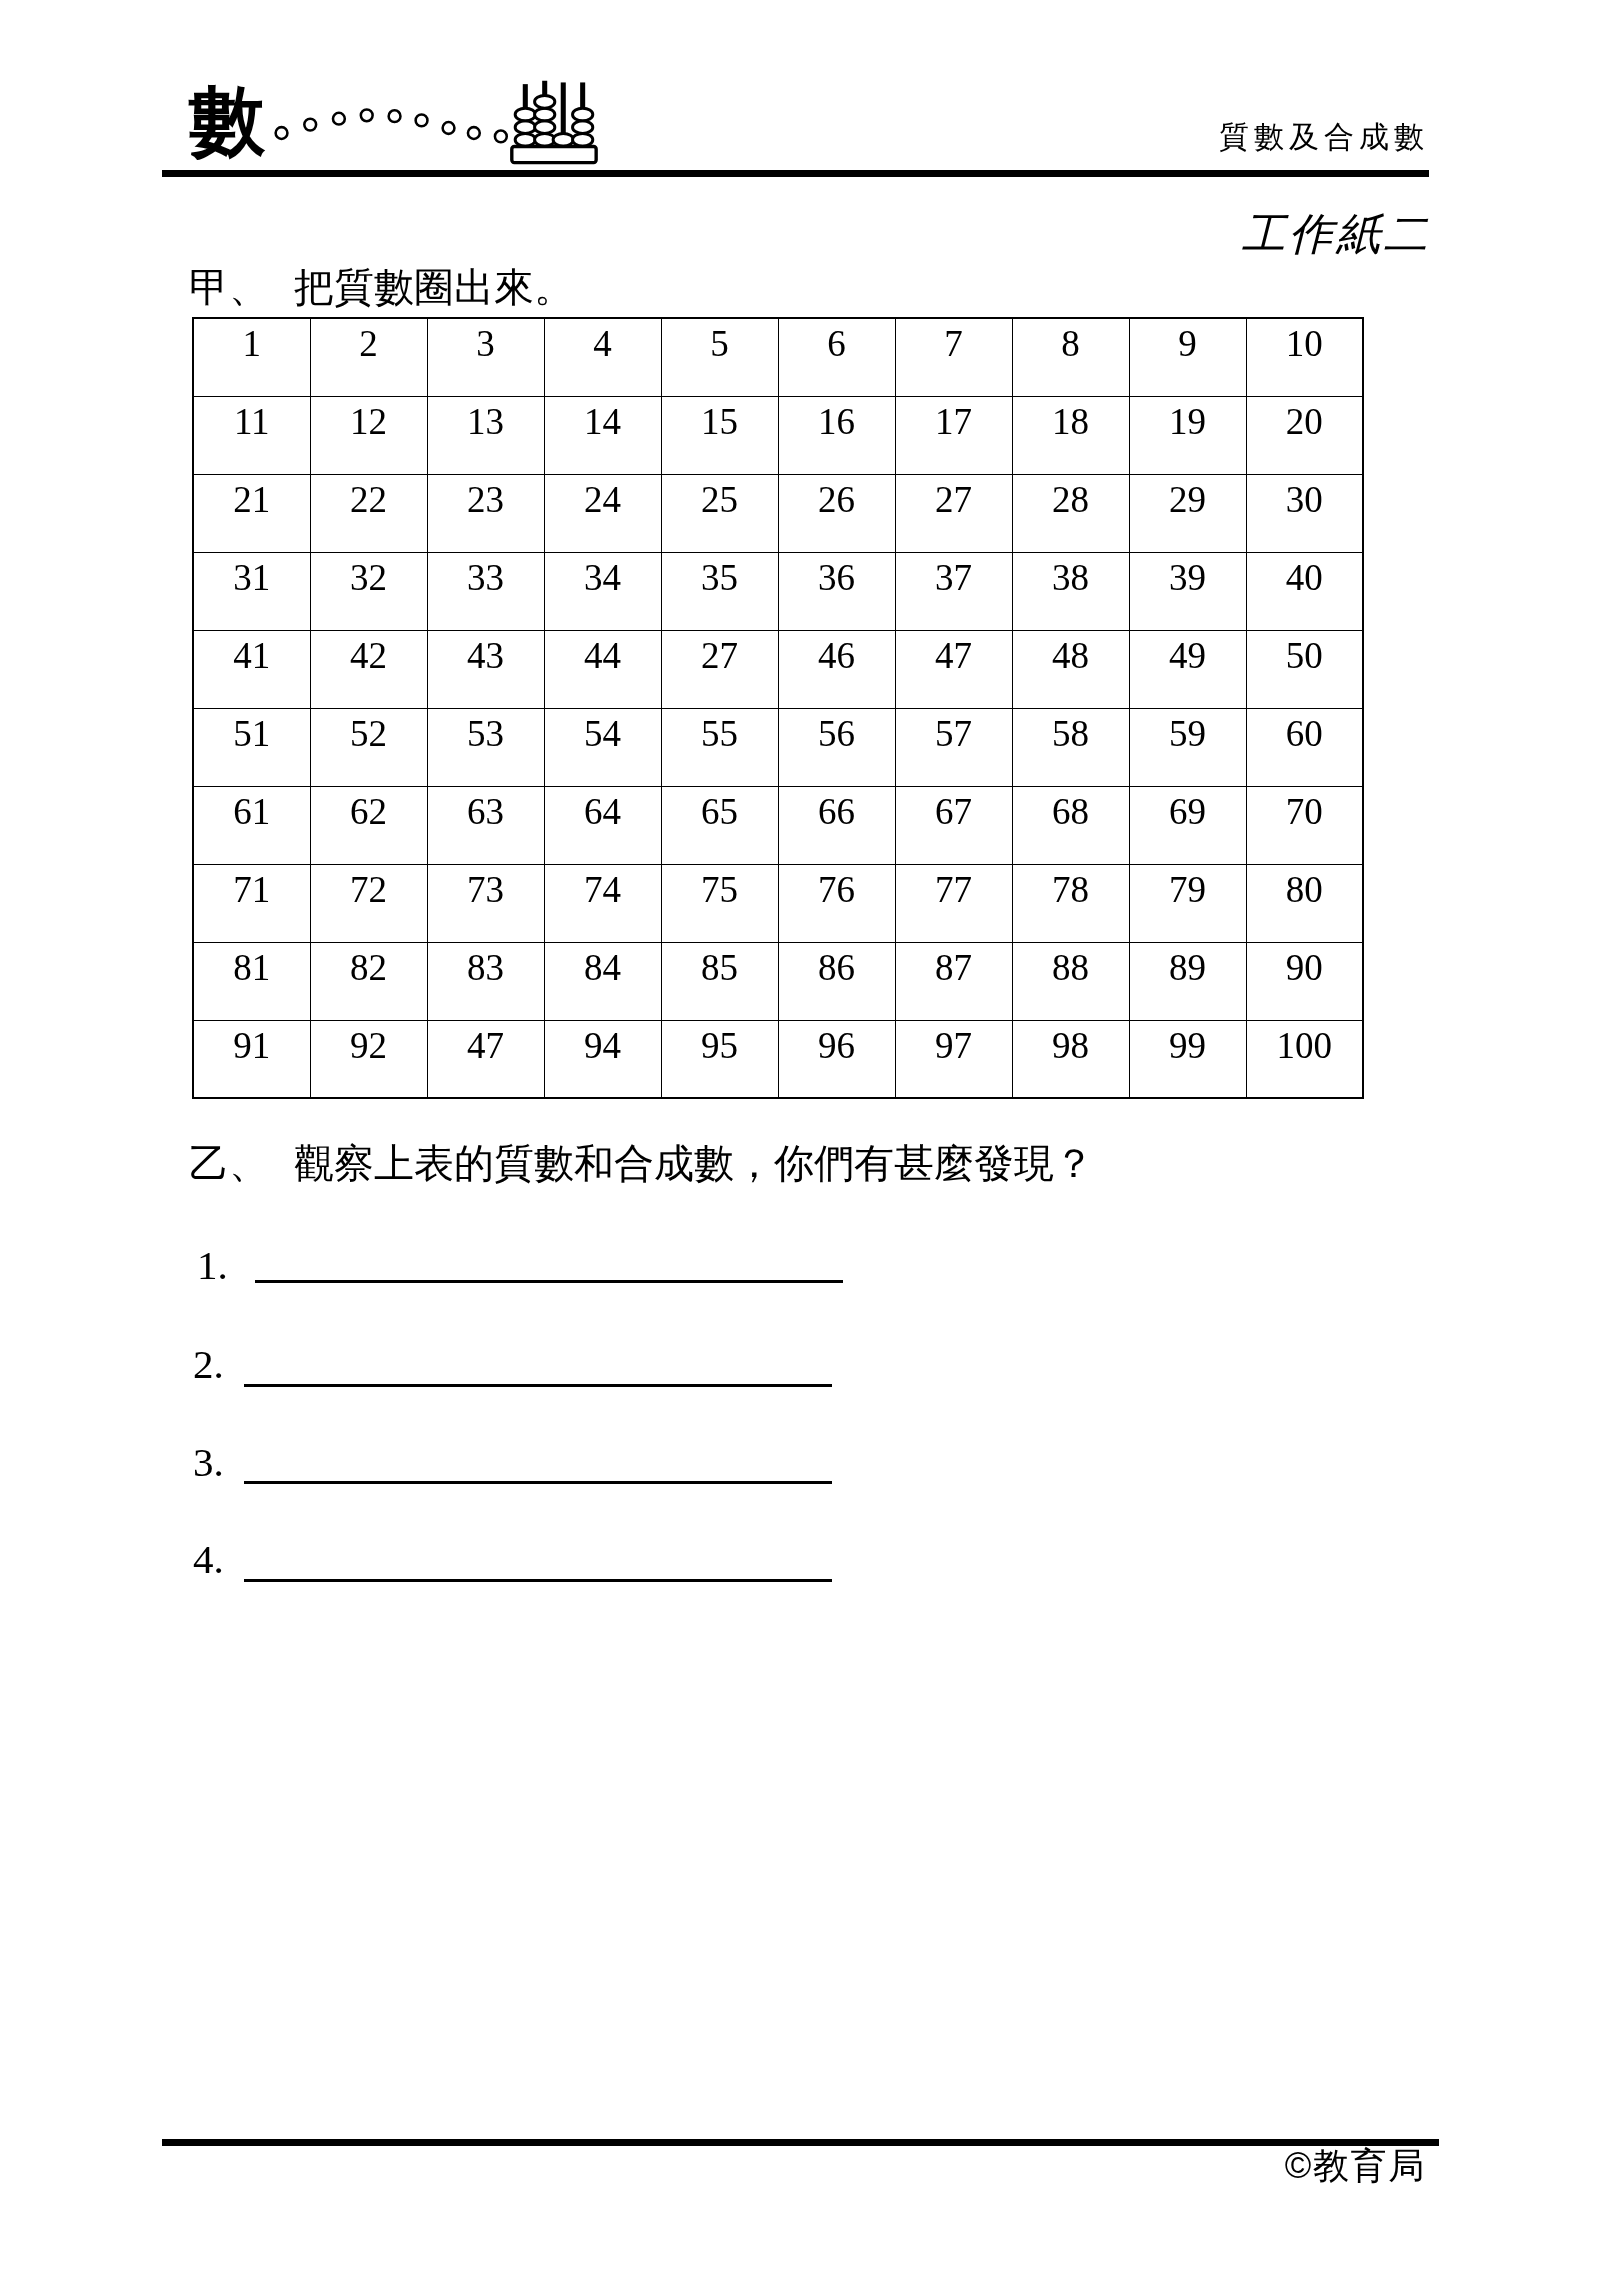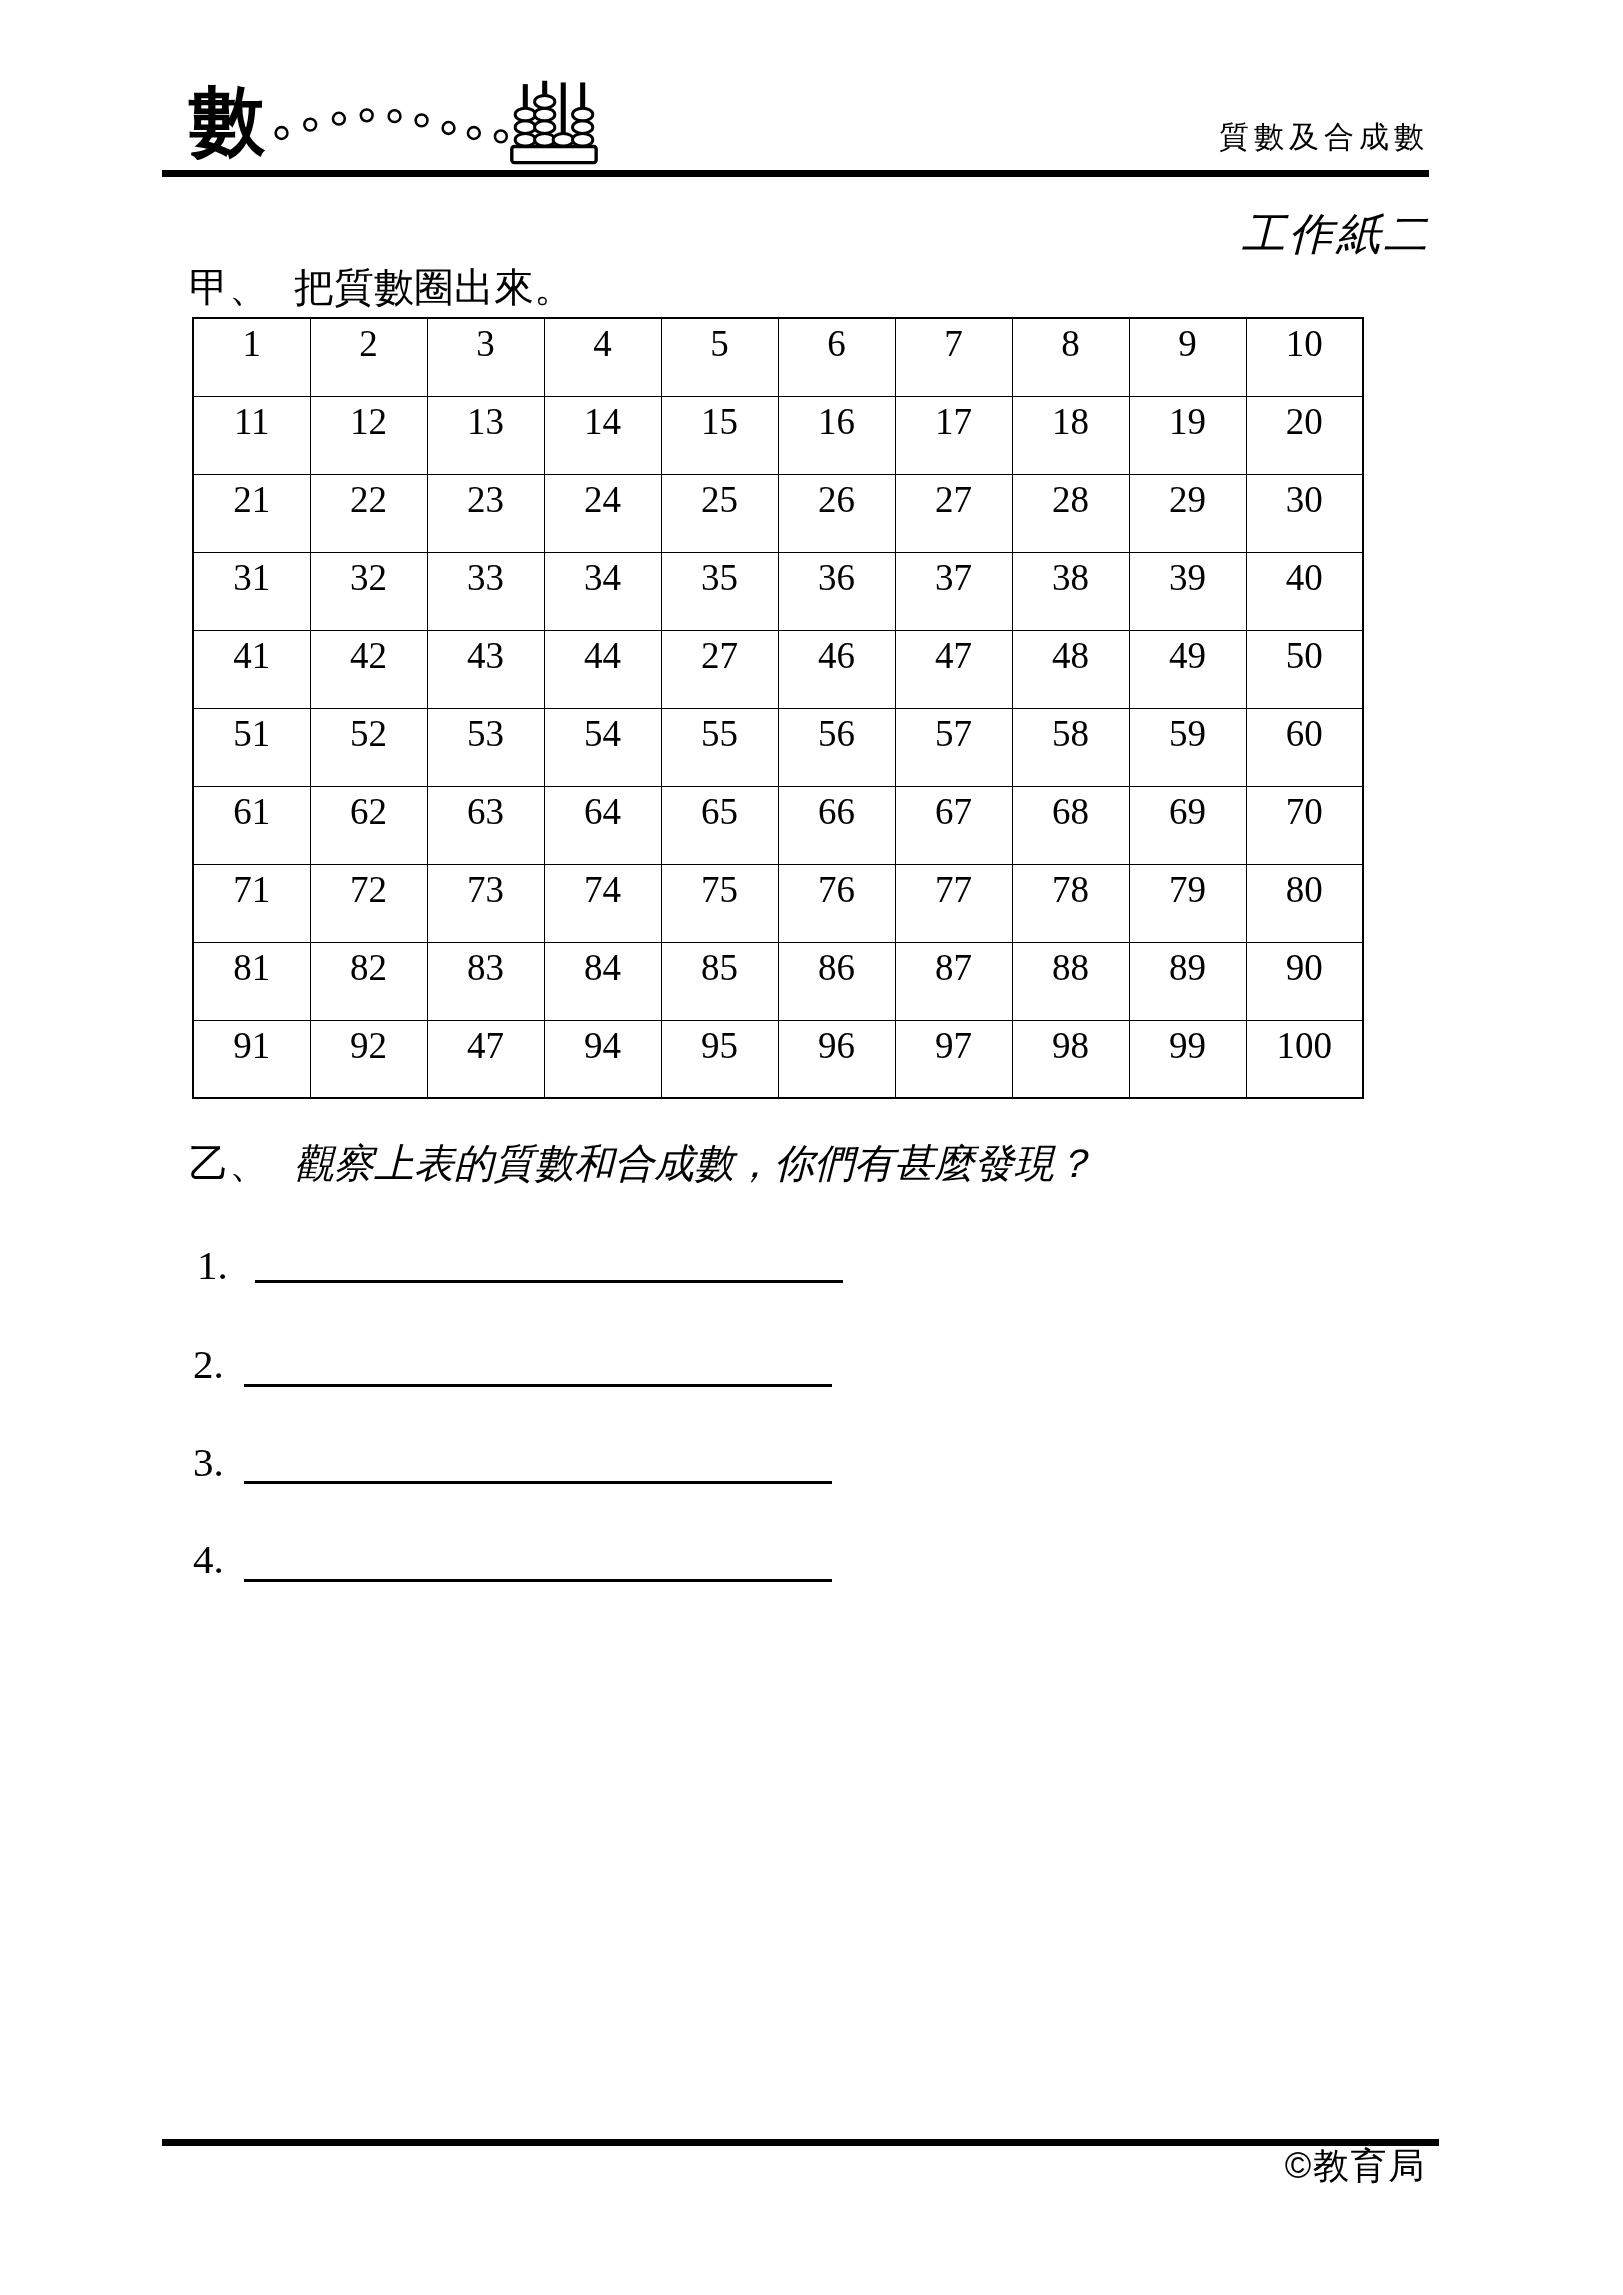--- a/index.html
+++ b/index.html
@@ -30,21 +30,21 @@
   }
   .worksheet-label{
     position:absolute;right:192px;top:215px;
     font-size:44px;line-height:1;font-style:italic;
     font-family:Liberation Mono, monospace;letter-spacing:3.4px;
   }
   
   .section-a{position:absolute;left:189px;top:265px;font-size:40px;line-height:1.1;display:flex;}
   .section-a .instr{margin-left:25px;}
   .section-b{position:absolute;left:189px;top:1141px;font-size:40px;line-height:1.1;display:flex;}
-  .section-b .q{margin-left:25px;font-style:italic;}
+  .section-b .q{margin-left:25px;}
   
   table.grid{
     position:absolute;left:192px;top:317px;
     width:1170px;border-collapse:collapse;table-layout:fixed;
     border:2.5px solid #000;
   }
   table.grid td{
     border:1.7px solid #000;
     width:117px;height:78px;box-sizing:border-box;
     vertical-align:top;text-align:center;

